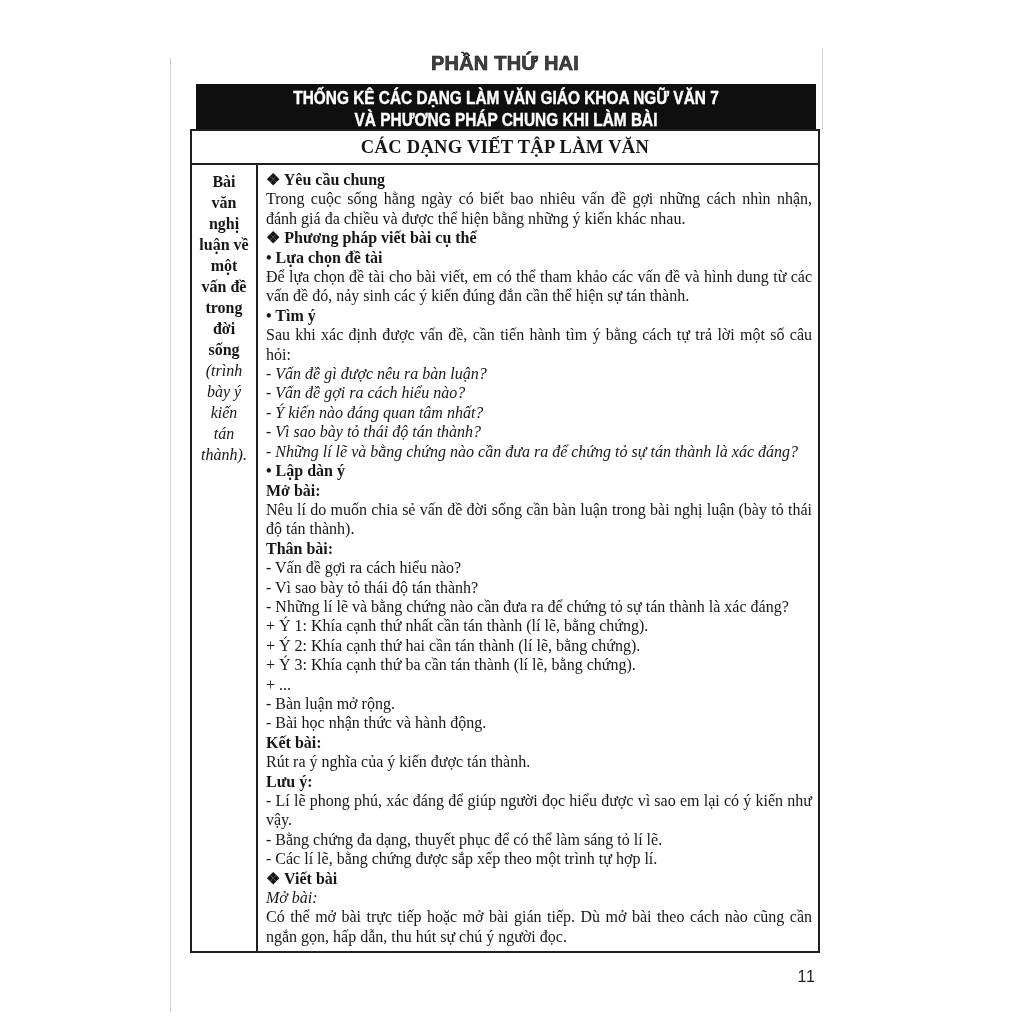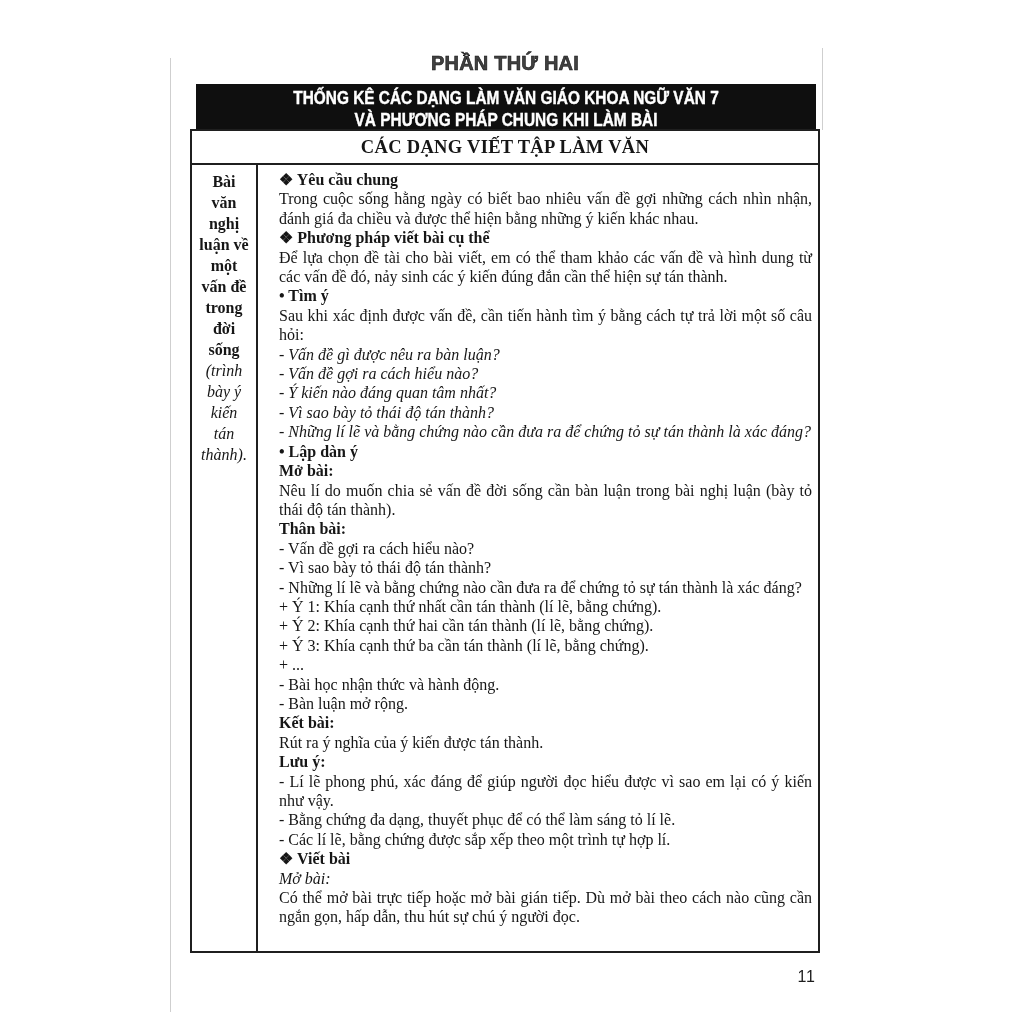--- a/index.html
+++ b/index.html
@@ -72,21 +72,21 @@
     width:66px;flex:0 0 66px;
     border-right:2px solid var(--border);
     padding:6px 7px;
     text-align:center;
     font-size:16px;line-height:21px;
   }
   .label-main{font-weight:700;display:block;}
   .label-sub{font-style:italic;display:block;}
   .content-cell{
     flex:1 1 auto;
-    padding:5px 6px 4px 21px;
+    padding:5px 6px 4px 8px;
     font-size:16px;line-height:19.4px;
     overflow:hidden;
   }
   .para{text-align:justify;}
   .para.heading{font-weight:700;text-align:left;}
   .para.italic{font-style:italic;text-align:left;}
   
   .page-number{
     position:absolute;left:760px;top:968px;width:56px;
     text-align:right;
@@ -114,41 +114,42 @@
   <div class="table-body">
     <div class="label-cell">
       <span class="label-main">Bài văn nghị luận về một vấn đề trong đời sống</span>
       <span class="label-sub">(trình bày ý kiến tán thành).</span>
     </div>
     <div class="content-cell">
 
     <p class="para heading">❖ Yêu cầu chung</p>
         <p class="para normal">Trong cuộc sống hằng ngày có biết bao nhiêu vấn đề gợi những cách nhìn nhận, đánh giá đa chiều và được thể hiện bằng những ý kiến khác nhau.</p>
         <p class="para heading">❖ Phương pháp viết bài cụ thể</p>
+        <p class="para heading">• Lựa chọn đề tài</p>
         <p class="para normal">Để lựa chọn đề tài cho bài viết, em có thể tham khảo các vấn đề và hình dung từ các vấn đề đó, nảy sinh các ý kiến đúng đắn cần thể hiện sự tán thành.</p>
         <p class="para heading">• Tìm ý</p>
         <p class="para normal">Sau khi xác định được vấn đề, cần tiến hành tìm ý bằng cách tự trả lời một số câu hỏi:</p>
         <p class="para italic">- Vấn đề gì được nêu ra bàn luận?</p>
         <p class="para italic">- Vấn đề gợi ra cách hiểu nào?</p>
         <p class="para italic">- Ý kiến nào đáng quan tâm nhất?</p>
         <p class="para italic">- Vì sao bày tỏ thái độ tán thành?</p>
         <p class="para italic">- Những lí lẽ và bằng chứng nào cần đưa ra để chứng tỏ sự tán thành là xác đáng?</p>
         <p class="para heading">• Lập dàn ý</p>
         <p class="para heading">Mở bài:</p>
         <p class="para normal">Nêu lí do muốn chia sẻ vấn đề đời sống cần bàn luận trong bài nghị luận (bày tỏ thái độ tán thành).</p>
         <p class="para heading">Thân bài:</p>
         <p class="para normal">- Vấn đề gợi ra cách hiểu nào?</p>
         <p class="para normal">- Vì sao bày tỏ thái độ tán thành?</p>
         <p class="para normal">- Những lí lẽ và bằng chứng nào cần đưa ra để chứng tỏ sự tán thành là xác đáng?</p>
         <p class="para normal">+ Ý 1: Khía cạnh thứ nhất cần tán thành (lí lẽ, bằng chứng).</p>
         <p class="para normal">+ Ý 2: Khía cạnh thứ hai cần tán thành (lí lẽ, bằng chứng).</p>
         <p class="para normal">+ Ý 3: Khía cạnh thứ ba cần tán thành (lí lẽ, bằng chứng).</p>
         <p class="para normal">+ ...</p>
+        <p class="para normal">- Bàn luận mở rộng.</p>
         <p class="para normal">- Bài học nhận thức và hành động.</p>
-        <p class="para normal">- Bàn luận mở rộng.</p>
         <p class="para heading">Kết bài:</p>
         <p class="para normal">Rút ra ý nghĩa của ý kiến được tán thành.</p>
         <p class="para heading">Lưu ý:</p>
         <p class="para normal">- Lí lẽ phong phú, xác đáng để giúp người đọc hiểu được vì sao em lại có ý kiến như vậy.</p>
         <p class="para normal">- Bằng chứng đa dạng, thuyết phục để có thể làm sáng tỏ lí lẽ.</p>
         <p class="para normal">- Các lí lẽ, bằng chứng được sắp xếp theo một trình tự hợp lí.</p>
         <p class="para heading">❖ Viết bài</p>
         <p class="para italic">Mở bài:</p>
         <p class="para normal">Có thể mở bài trực tiếp hoặc mở bài gián tiếp. Dù mở bài theo cách nào cũng cần ngắn gọn, hấp dẫn, thu hút sự chú ý người đọc.</p>
       </div>

